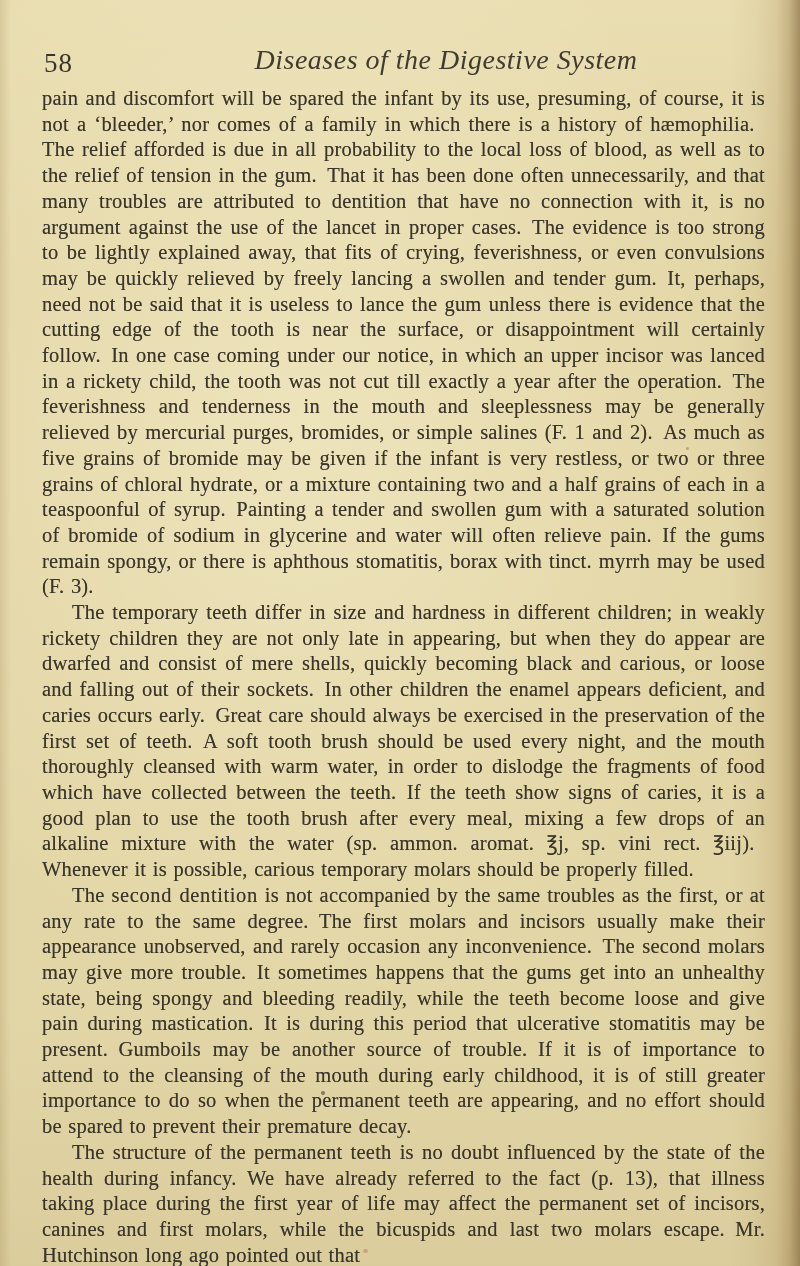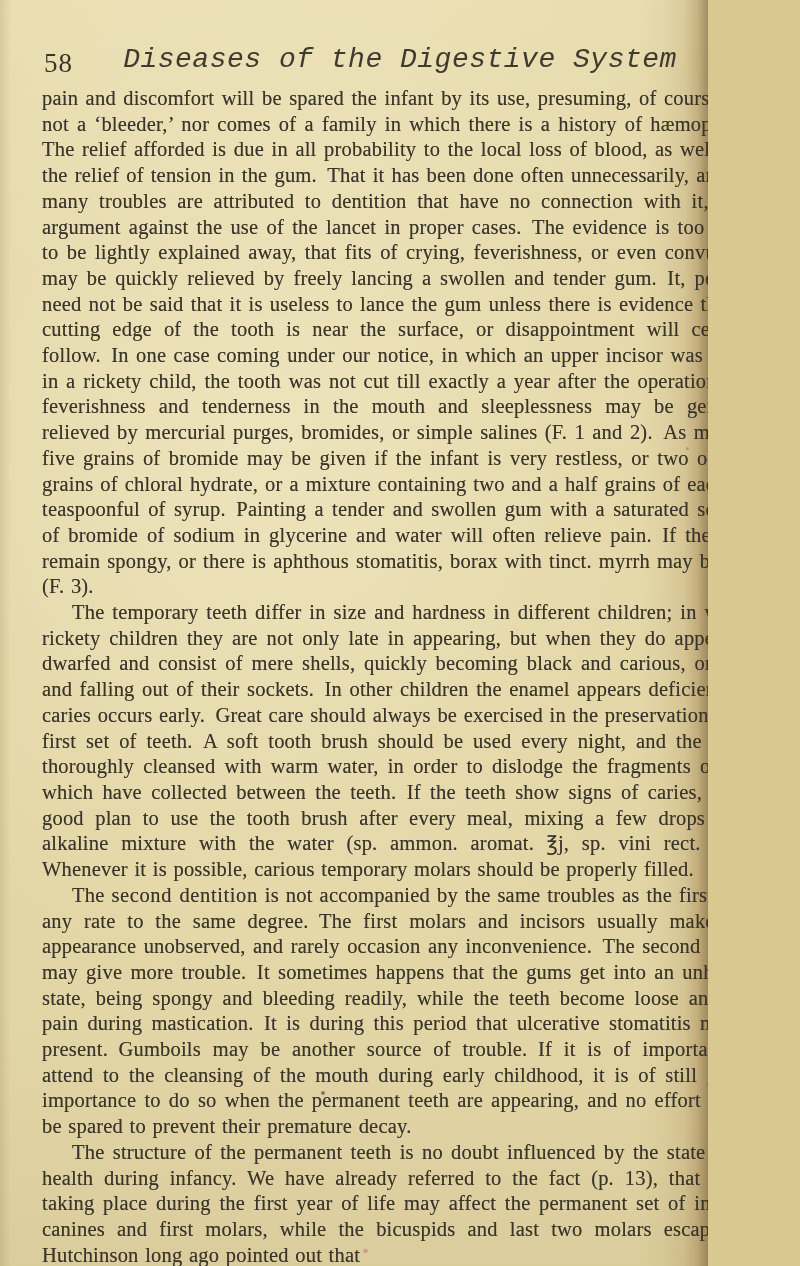--- a/index.html
+++ b/index.html
@@ -8,21 +8,21 @@
     --edge:#8a6227;
   }
   html,body{margin:0;padding:0;}
   body{
     width:800px;height:1266px;overflow:hidden;
     font-family:"Liberation Serif", serif;
     background:#d9c890;
   }
   .book-page{
     position:relative;
-    width:708px;height:1266px;
+    width:800px;height:1266px;
     overflow:hidden;
     background-color:var(--paper);
     background-image:
       
       linear-gradient(to right, rgba(110,80,30,0.14) 0px, rgba(110,80,30,0) 11px),
       
       linear-gradient(to left, rgba(87,53,10,0.48) 0px, rgba(122,82,30,0.30) 11px, rgba(143,103,48,0.16) 24px, rgba(150,115,60,0.07) 44px, rgba(150,115,60,0) 70px),
       
       radial-gradient(ellipse 620px 760px at 38% 34%, rgba(255,250,224,0.38), rgba(255,250,224,0) 75%),
       
@@ -36,21 +36,20 @@
     position:absolute;left:44px;top:4px;
     font-size:27px;letter-spacing:1px;
   }
   .running-title{
     position:absolute;left:92px;right:0;top:0;
     text-align:center;
     font-style:italic;
     font-size:28px;
     letter-spacing:0.5px;
     color:#403b2f;
-    font-family:Liberation Mono, monospace;
   }
   .page-body{
     position:absolute;top:86px;left:42px;width:723px;
     color:var(--ink);
     font-size:20.5px;
     line-height:25.7px;
     text-align:justify;
     letter-spacing:0.01em;
     word-spacing:0.06em;
     text-shadow:0 0 0.4px rgba(58,53,42,0.55);

